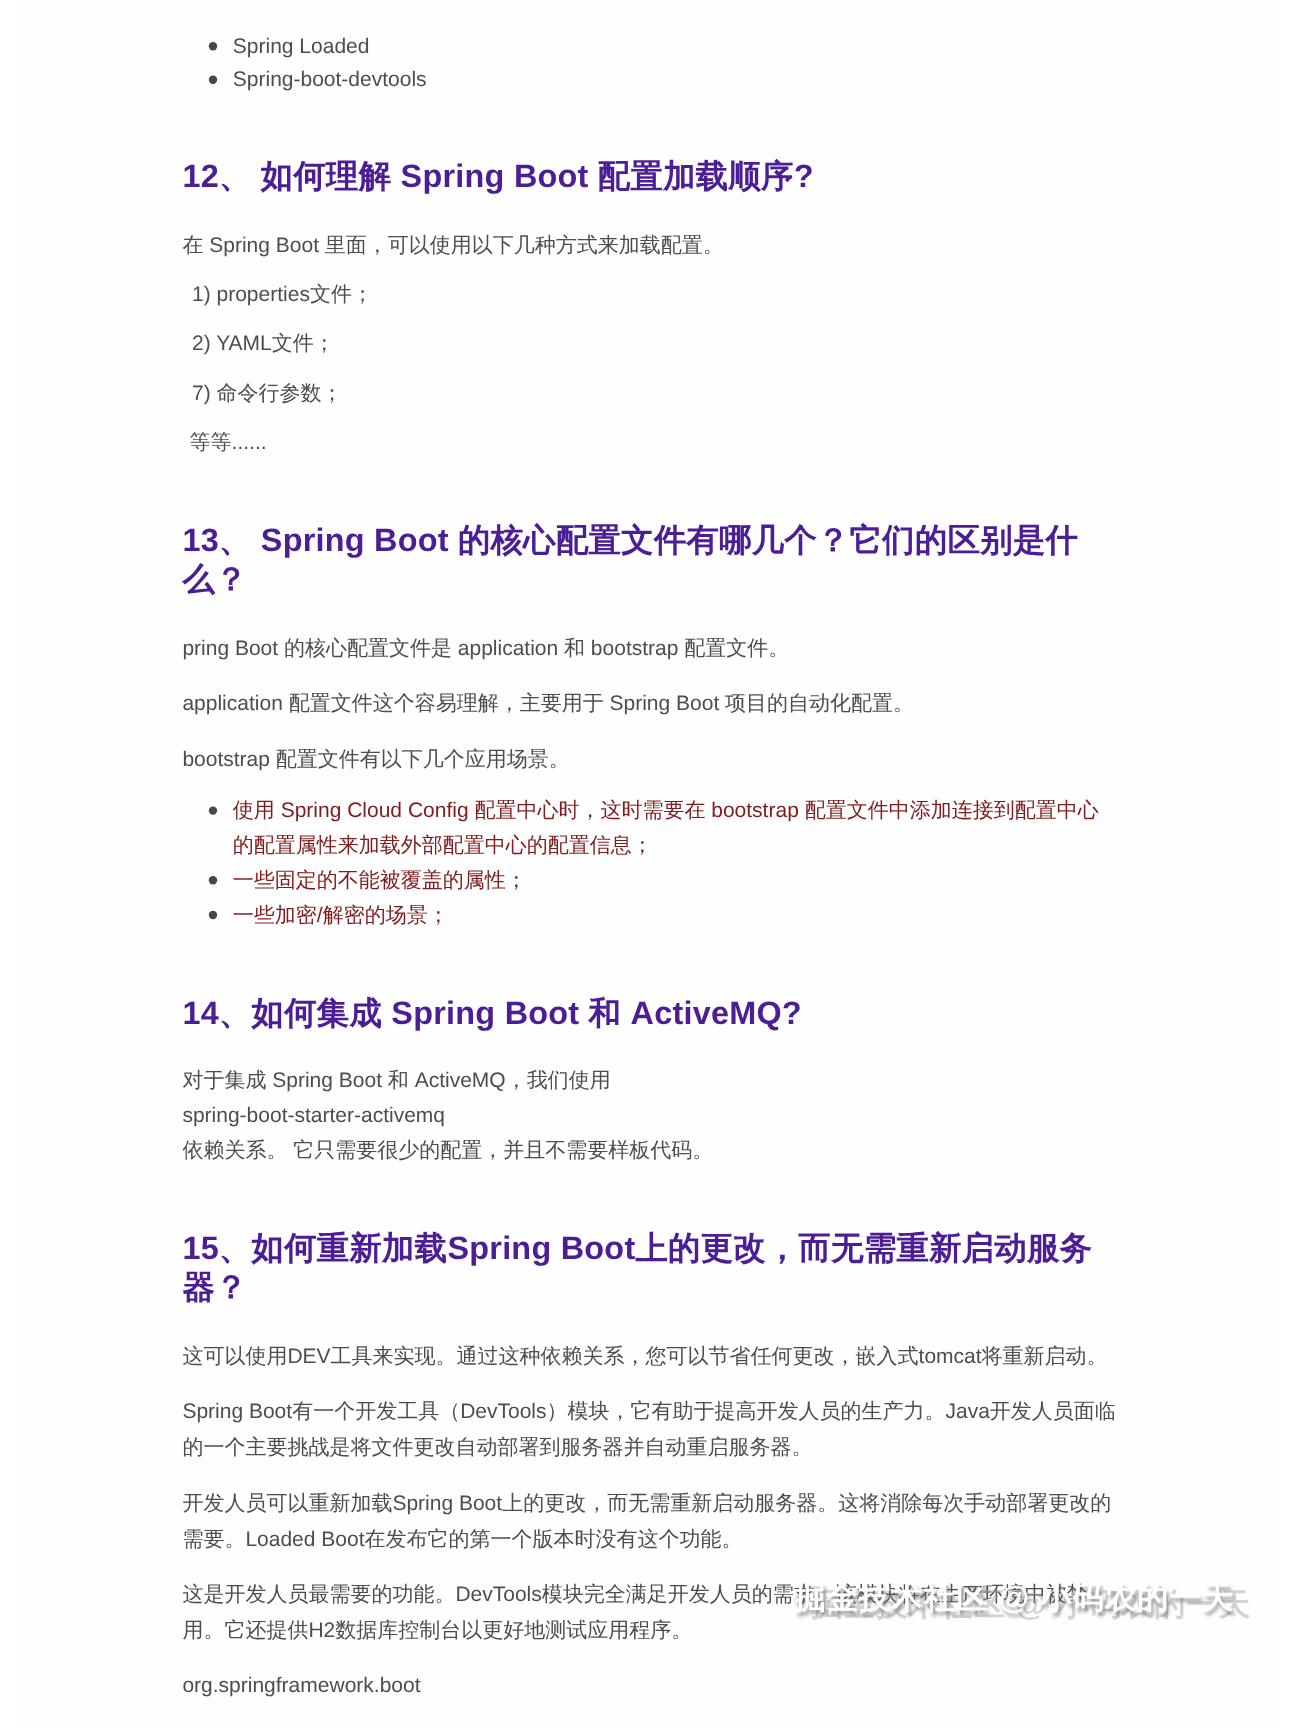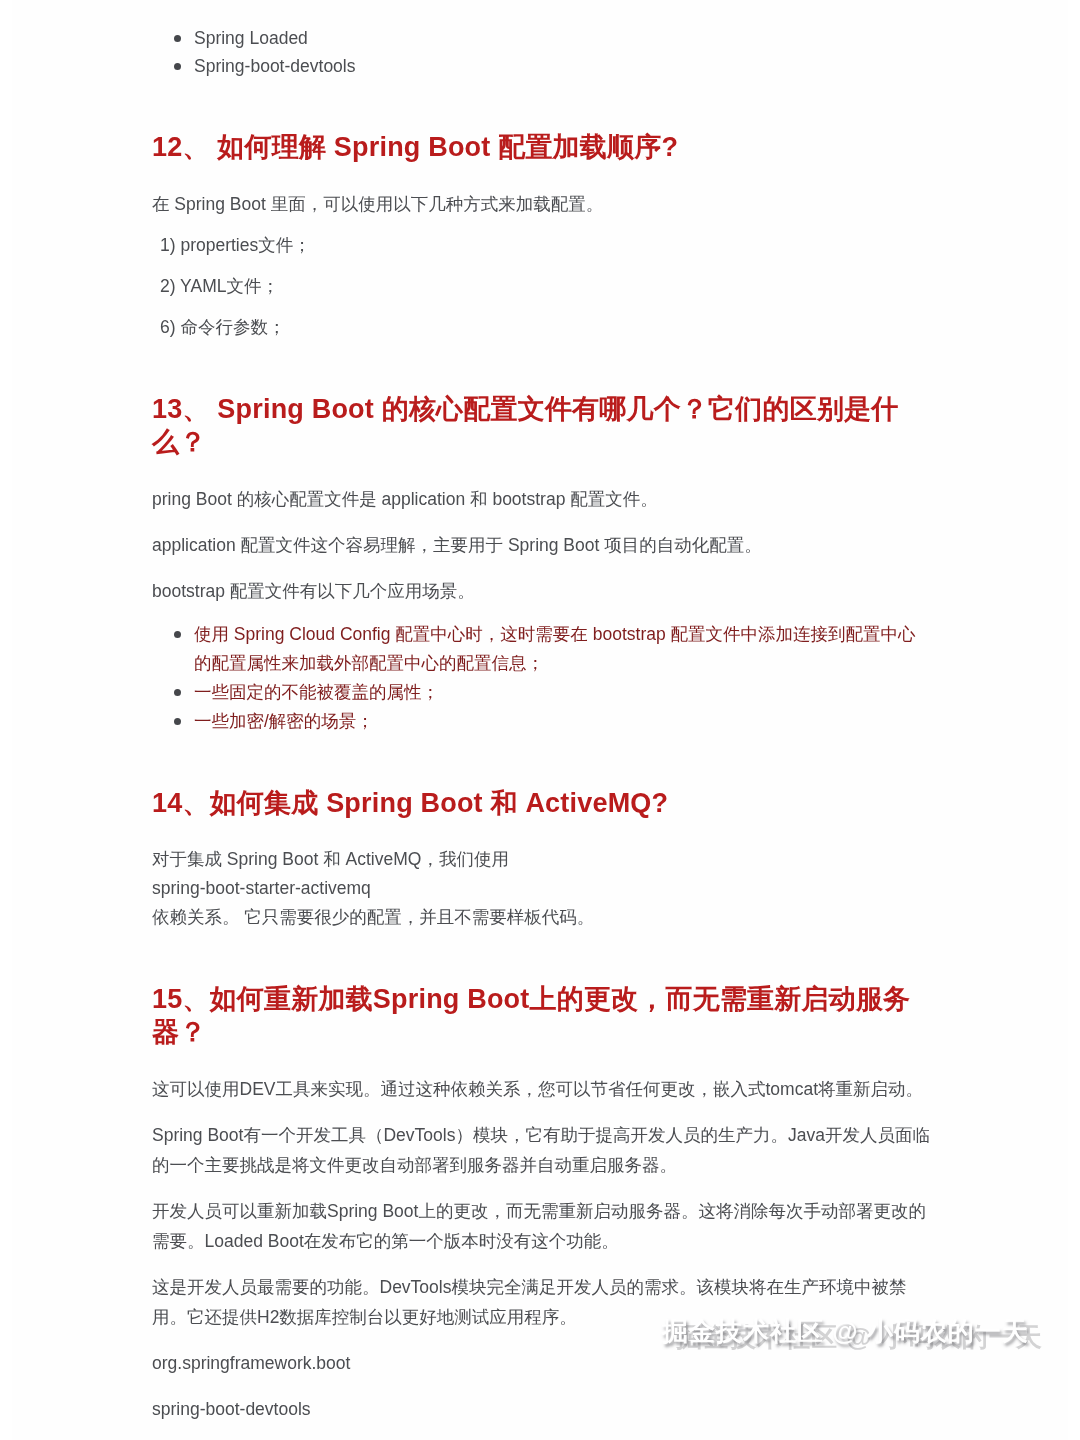--- a/index.html
+++ b/index.html
@@ -34,21 +34,21 @@
     left: 0;
     top: 11px;
     width: 7px;
     height: 7px;
     border-radius: 50%;
     background: #45474b;
   }
   h2.q-heading {
     font-size: 27px;
     font-weight: 700;
-    color: #b91c1c;
+    color: #4c1d95;
     line-height: 33px;
     margin: 51px 0 25px 0;
     letter-spacing: 0.2px;
   }
   p.body-p {
     font-size: 17.5px;
     line-height: 30px;
     margin: 16px 0 11px 0;
     color: #4b4d51;
   }
@@ -134,22 +134,23 @@
       <li>Spring Loaded</li>
       <li>Spring-boot-devtools</li>
     </ul>
 
     <section>
       <h2 class="q-heading">12、 如何理解 Spring Boot 配置加载顺序?</h2>
       <p class="body-p">在 Spring Boot 里面，可以使用以下几种方式来加载配置。</p>
       <div class="num-list">
         <p>1) properties文件；</p>
         <p>2) YAML文件；</p>
-        <p>6) 命令行参数；</p>
+        <p>7) 命令行参数；</p>
       </div>
+      <p class="tail-p">等等......</p>
     </section>
 
     <section>
       <h2 class="q-heading">13、 Spring Boot 的核心配置文件有哪几个？它们的区别是什么？</h2>
       <p class="body-p">pring Boot 的核心配置文件是 application 和 bootstrap 配置文件。</p>
       <p class="body-p">application 配置文件这个容易理解，主要用于 Spring Boot 项目的自动化配置。</p>
       <p class="body-p">bootstrap 配置文件有以下几个应用场景。</p>
       <ul class="disc-list">
         <li>使用 Spring Cloud Config 配置中心时，这时需要在 bootstrap 配置文件中添加连接到配置中心的配置属性来加载外部配置中心的配置信息；</li>
         <li>一些固定的不能被覆盖的属性；</li>

